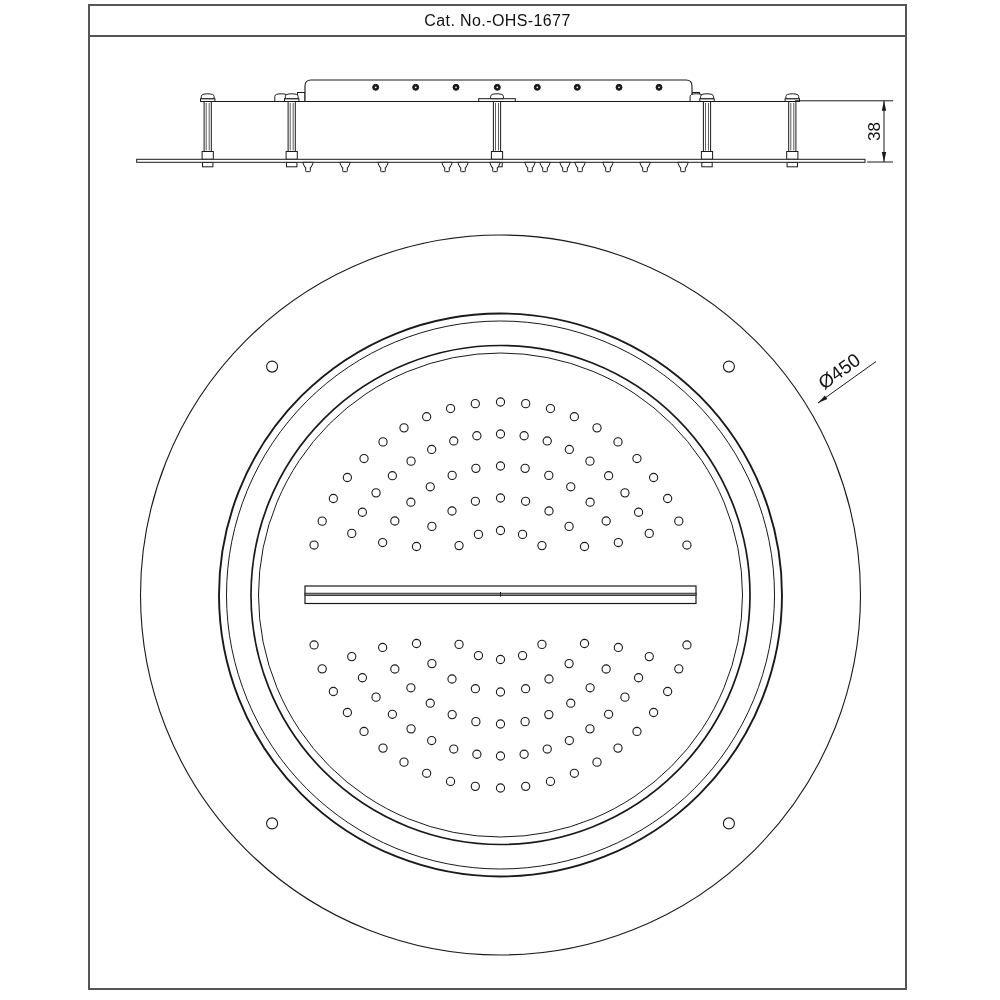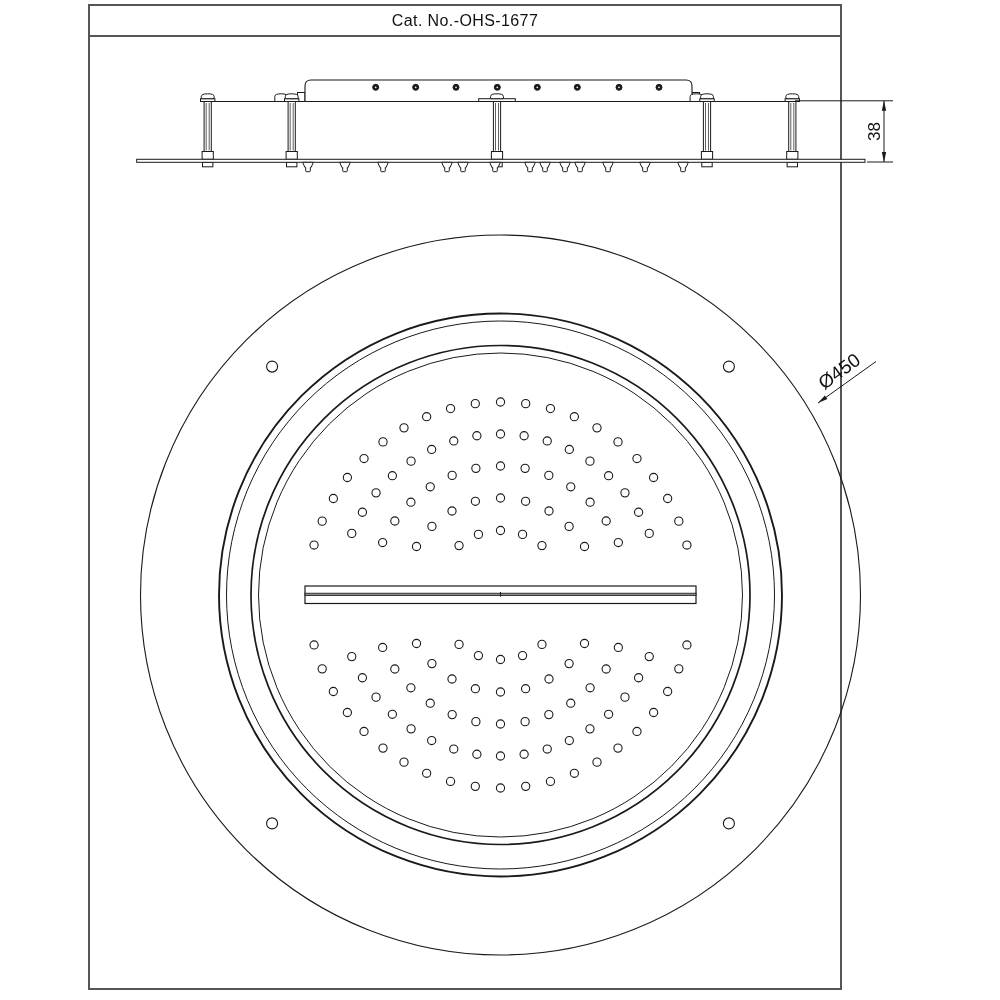--- a/index.html
+++ b/index.html
@@ -1,18 +1,18 @@
 <!DOCTYPE html>
 <html><head>
 <meta charset="utf-8">
 <style>
   html,body{margin:0;padding:0;background:#ffffff;}
   body{font-family:"Liberation Sans",sans-serif;}
   #page{position:relative;width:1000px;height:1000px;background:#fff;overflow:hidden;}
-  .frame{position:absolute;left:88px;top:4px;width:754px;height:986px;border:2px solid #555;background:#fff;box-sizing:border-box;}
+  .frame{position:absolute;left:88px;top:4px;width:819px;height:986px;border:2px solid #555;background:#fff;box-sizing:border-box;}
   .titlebar{height:29px;border-bottom:2px solid #555;display:flex;align-items:center;justify-content:center;}
   .title-text{font-size:16px;letter-spacing:0.4px;color:#111;}
   svg{position:absolute;left:0;top:0;font-family:"Liberation Sans",sans-serif;}
   .dim-text{fill:#111;}
 </style>
 </head>
 <body>
 
 <div id="page">
   <div class="frame">

